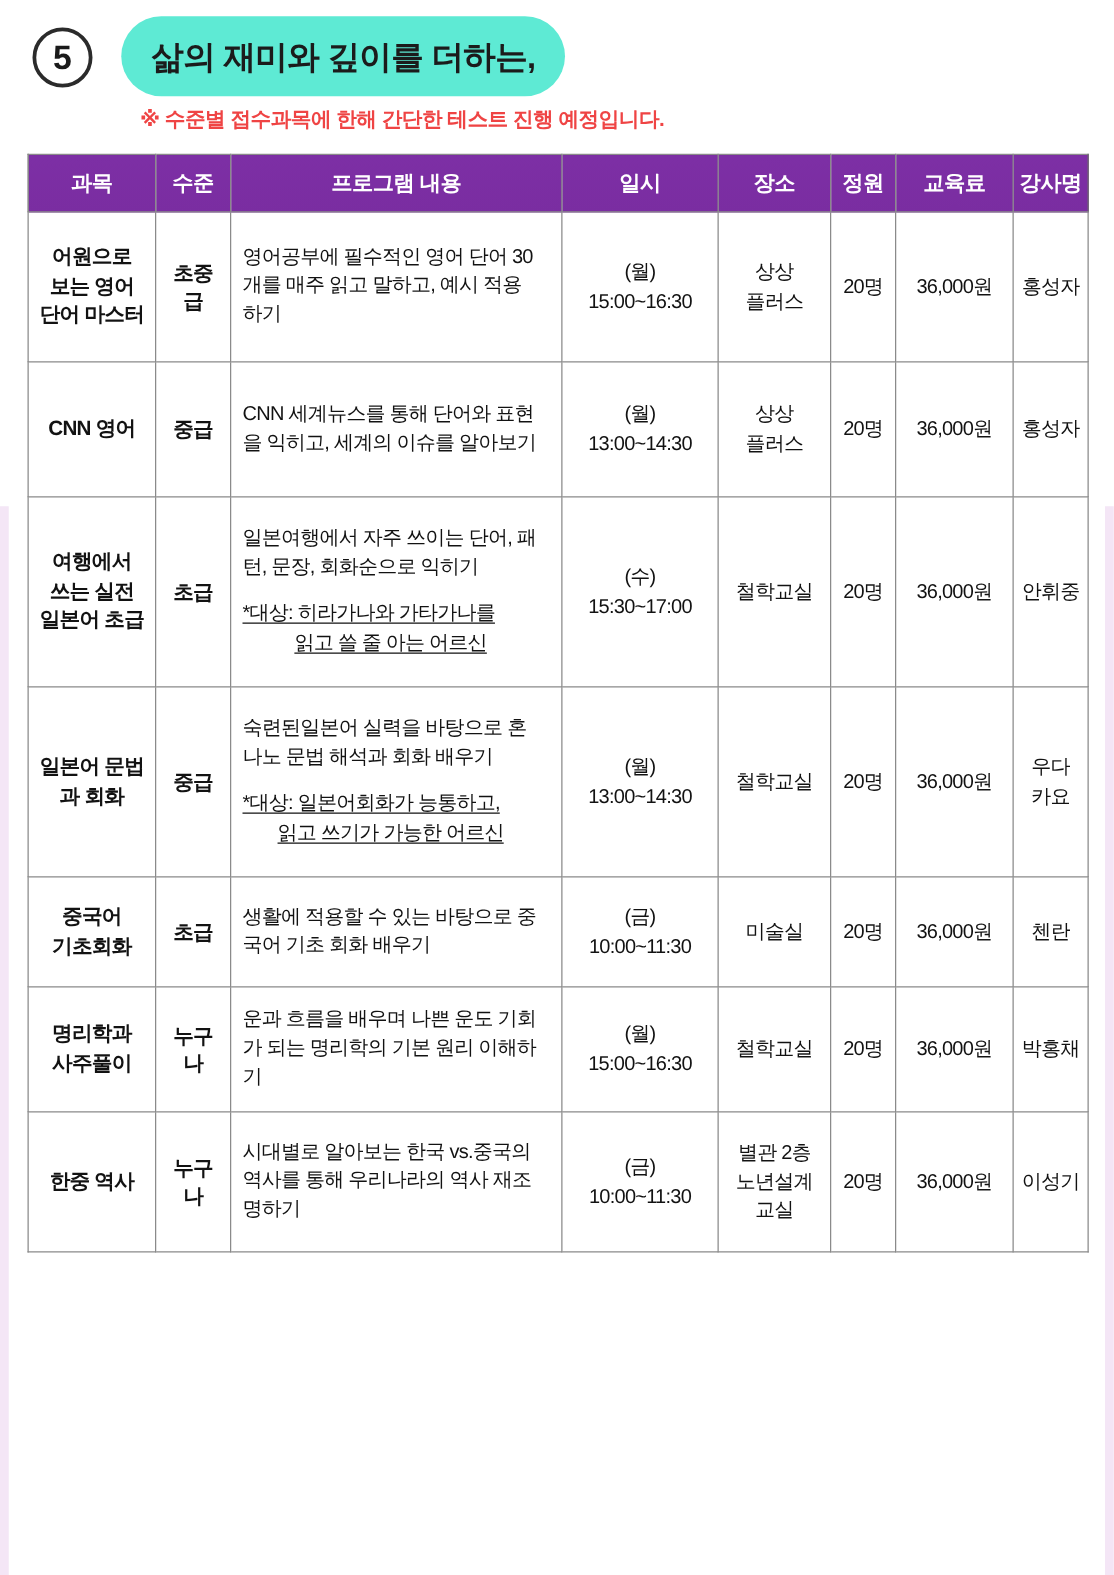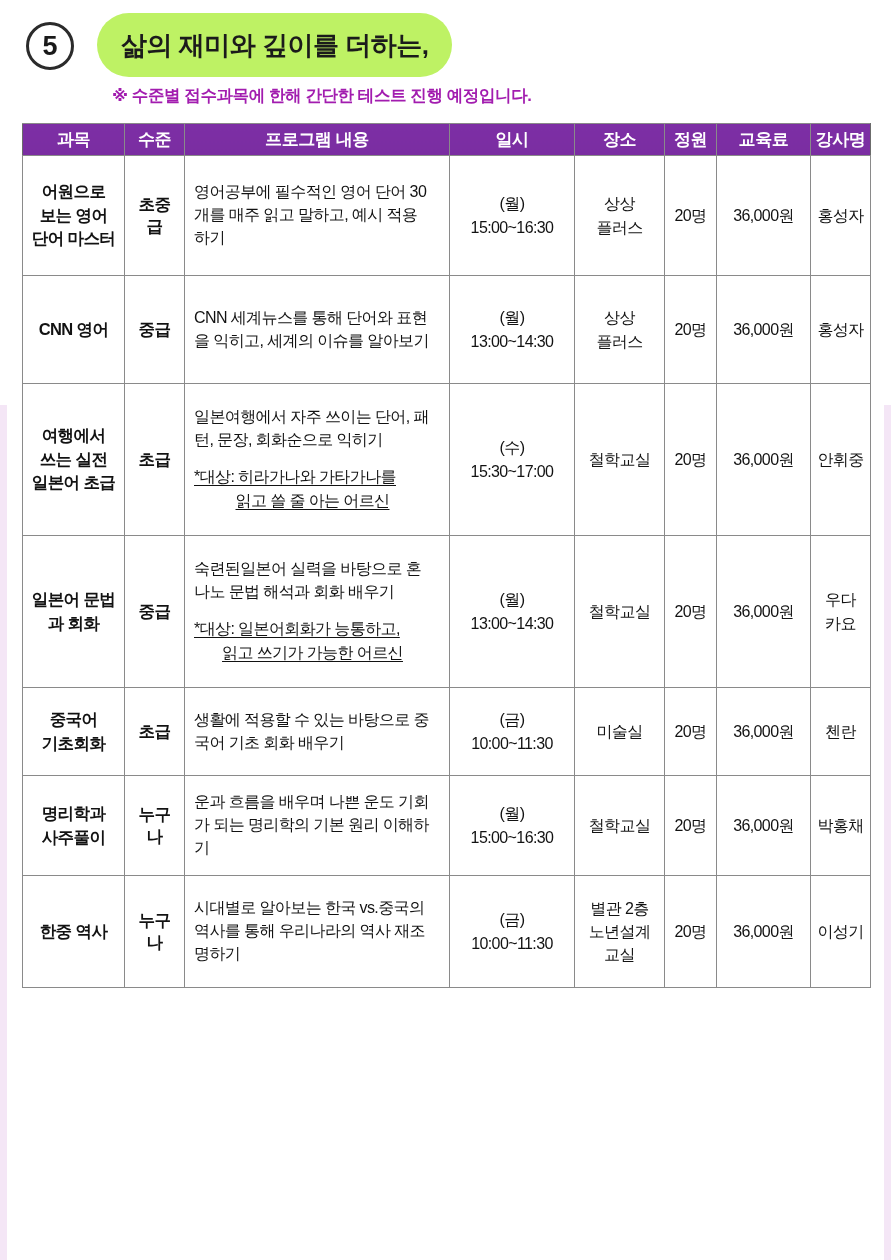--- a/index.html
+++ b/index.html
@@ -63,21 +63,21 @@
     font-weight: 700;
     color: #1a1a1a;
     box-sizing: border-box;
   }
   .title-pill {
     position: absolute;
     left: 97px;
     top: 13px;
     height: 64px;
     padding: 0 24px 0 24px;
-    background: #bef264;
+    background: #5eead4;
     border-radius: 32px;
     display: flex;
     align-items: center;
     box-sizing: border-box;
   }
   .title-main {
     font-size: 26px;
     font-weight: 700;
     color: #1b1b1b;
     letter-spacing: -0.5px;
@@ -90,21 +90,21 @@
     letter-spacing: -0.5px;
     white-space: nowrap;
     margin-left: 2px;
   }
   .notice {
     position: absolute;
     left: 112px;
     top: 85px;
     font-size: 16.5px;
     font-weight: 700;
-    color: #a21caf;
+    color: #ef4444;
     letter-spacing: -0.4px;
   }
 
   
   .table-wrap {
     position: absolute;
     left: 22px;
     top: 123px;
     width: 848px;
   }
@@ -119,21 +119,21 @@
     border: 1.2px solid #8a8a8a;
     box-sizing: border-box;
     vertical-align: middle;
   }
   thead th {
     background: #7b2fa3;
     background: linear-gradient(180deg,#7d2fa5 0%, #7a2da1 100%);
     color: #ffffff;
     font-size: 17px;
     font-weight: 700;
-    height: 32px;
+    height: 46px;
     text-align: center;
     letter-spacing: -0.4px;
     border-color: #9a56bb;
   }
   thead th:first-child { border-left-color: #6b6b6b; }
   thead th:last-child { border-right-color: #6b6b6b; }
 
   td {
     font-size: 16px;
     color: #121212;

